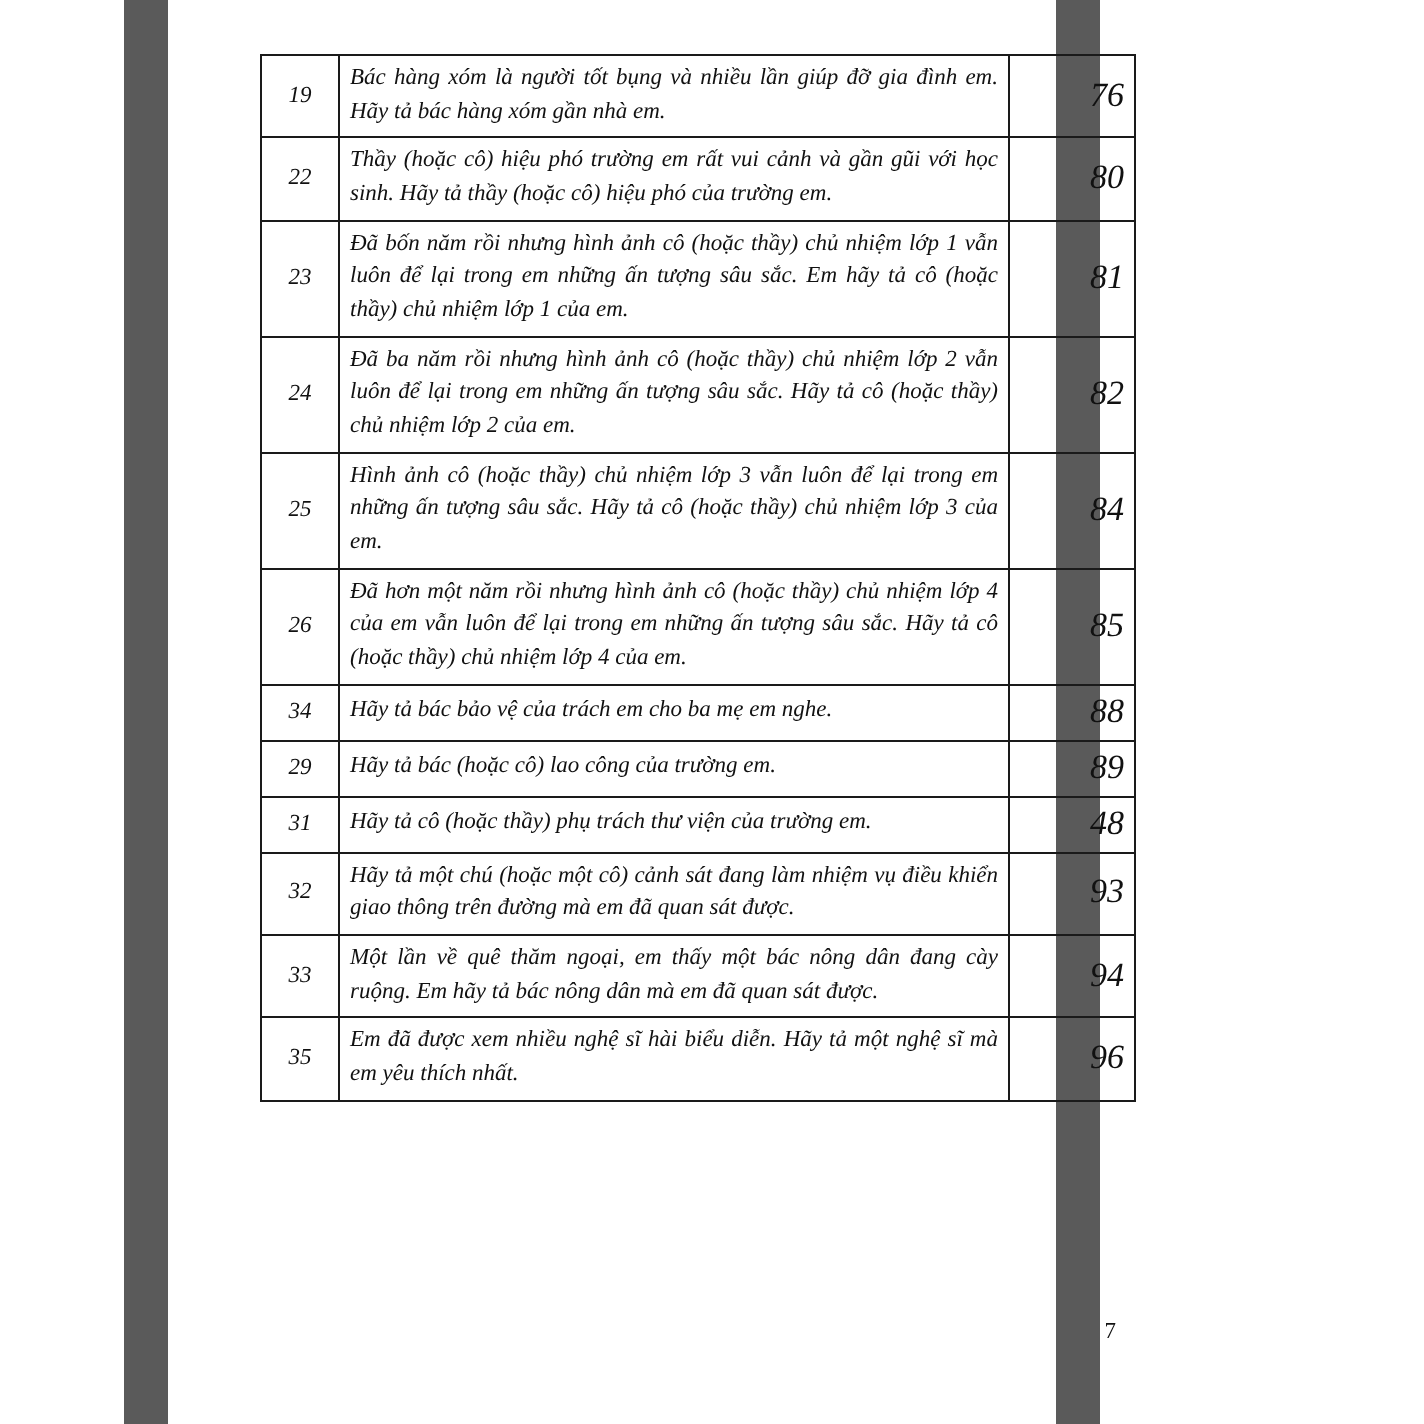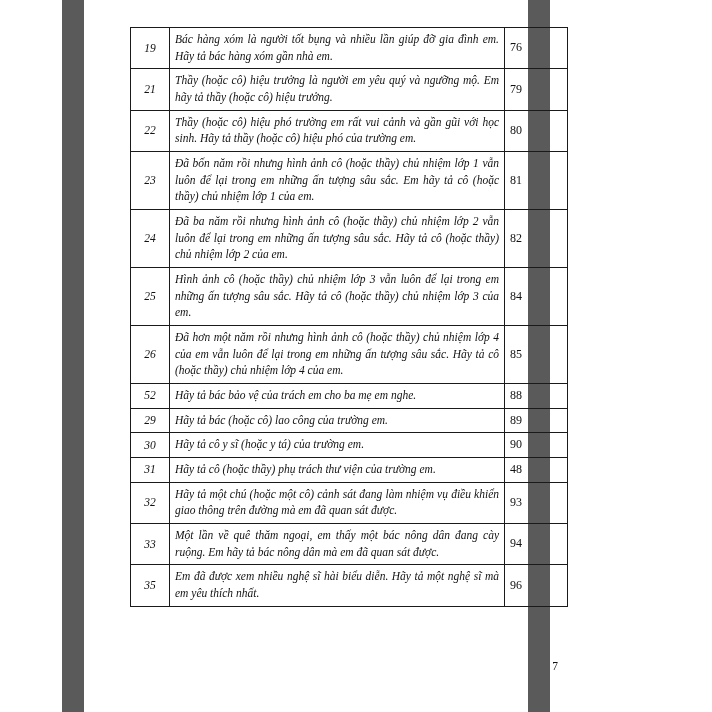--- a/index.html
+++ b/index.html
@@ -74,22 +74,23 @@
     font-style: italic;
     line-height: 1.45;
     color: #111;
     text-align: justify;
     font-family: "Liberation Serif", serif;
     padding-left: 7px;
     padding-right: 7px;
   }
   td.page {
     width: 52px;
-    text-align: left;
-    font-size: 12px;
+    text-align: right;
+    font-size: 17px;
+    font-style: italic;
     color: #111;
     font-family: "Liberation Serif", serif;
   }
   .folio {
     position: absolute;
     left: 46px;
     width: 438px;
     top: 660px;
     text-align: right;
     font-size: 11.5px;
@@ -110,25 +111,20 @@
 
   <div class="sheet">
     <table class="qtable">
       <tbody>
           <tr>
             <td class="num">19</td>
             <td class="text">Bác hàng xóm là người tốt bụng và nhiều lần giúp đỡ gia đình em. Hãy tả bác hàng xóm gần nhà em.</td>
             <td class="page">76</td>
           </tr>
           <tr>
-            <td class="num">21</td>
-            <td class="text">Thầy (hoặc cô) hiệu trưởng là người em yêu quý và ngưỡng mộ. Em hãy tả thầy (hoặc cô) hiệu trưởng.</td>
-            <td class="page">79</td>
-          </tr>
-          <tr>
             <td class="num">22</td>
             <td class="text">Thầy (hoặc cô) hiệu phó trường em rất vui cảnh và gần gũi với học sinh. Hãy tả thầy (hoặc cô) hiệu phó của trường em.</td>
             <td class="page">80</td>
           </tr>
           <tr>
             <td class="num">23</td>
             <td class="text">Đã bốn năm rồi nhưng hình ảnh cô (hoặc thầy) chủ nhiệm lớp 1 vẫn luôn để lại trong em những ấn tượng sâu sắc. Em hãy tả cô (hoặc thầy) chủ nhiệm lớp 1 của em.</td>
             <td class="page">81</td>
           </tr>
           <tr>
@@ -140,33 +136,28 @@
             <td class="num">25</td>
             <td class="text"> Hình ảnh cô (hoặc thầy) chủ nhiệm lớp 3 vẫn luôn để lại trong em những ấn tượng sâu sắc. Hãy tả cô (hoặc thầy) chủ nhiệm lớp 3 của em.</td>
             <td class="page">84</td>
           </tr>
           <tr>
             <td class="num">26</td>
             <td class="text">Đã hơn một năm rồi nhưng hình ảnh cô (hoặc thầy) chủ nhiệm lớp 4 của em vẫn luôn để lại trong em những ấn tượng sâu sắc. Hãy tả cô (hoặc thầy) chủ nhiệm lớp 4 của em.</td>
             <td class="page">85</td>
           </tr>
           <tr>
-            <td class="num">52</td>
+            <td class="num">34</td>
             <td class="text">Hãy tả bác bảo vệ của trách em cho ba mẹ em nghe.</td>
             <td class="page">88</td>
           </tr>
           <tr>
             <td class="num">29</td>
             <td class="text">Hãy tả bác (hoặc cô) lao công của trường em.</td>
             <td class="page">89</td>
-          </tr>
-          <tr>
-            <td class="num">30</td>
-            <td class="text">Hãy tả cô y sĩ (hoặc y tá) của trường em.</td>
-            <td class="page">90</td>
           </tr>
           <tr>
             <td class="num">31</td>
             <td class="text">Hãy tả cô (hoặc thầy) phụ trách thư viện của trường em.</td>
             <td class="page">48</td>
           </tr>
           <tr>
             <td class="num">32</td>
             <td class="text">Hãy tả một chú (hoặc một cô) cảnh sát đang làm nhiệm vụ điều khiển giao thông trên đường mà em đã quan sát được.</td>
             <td class="page">93</td>

